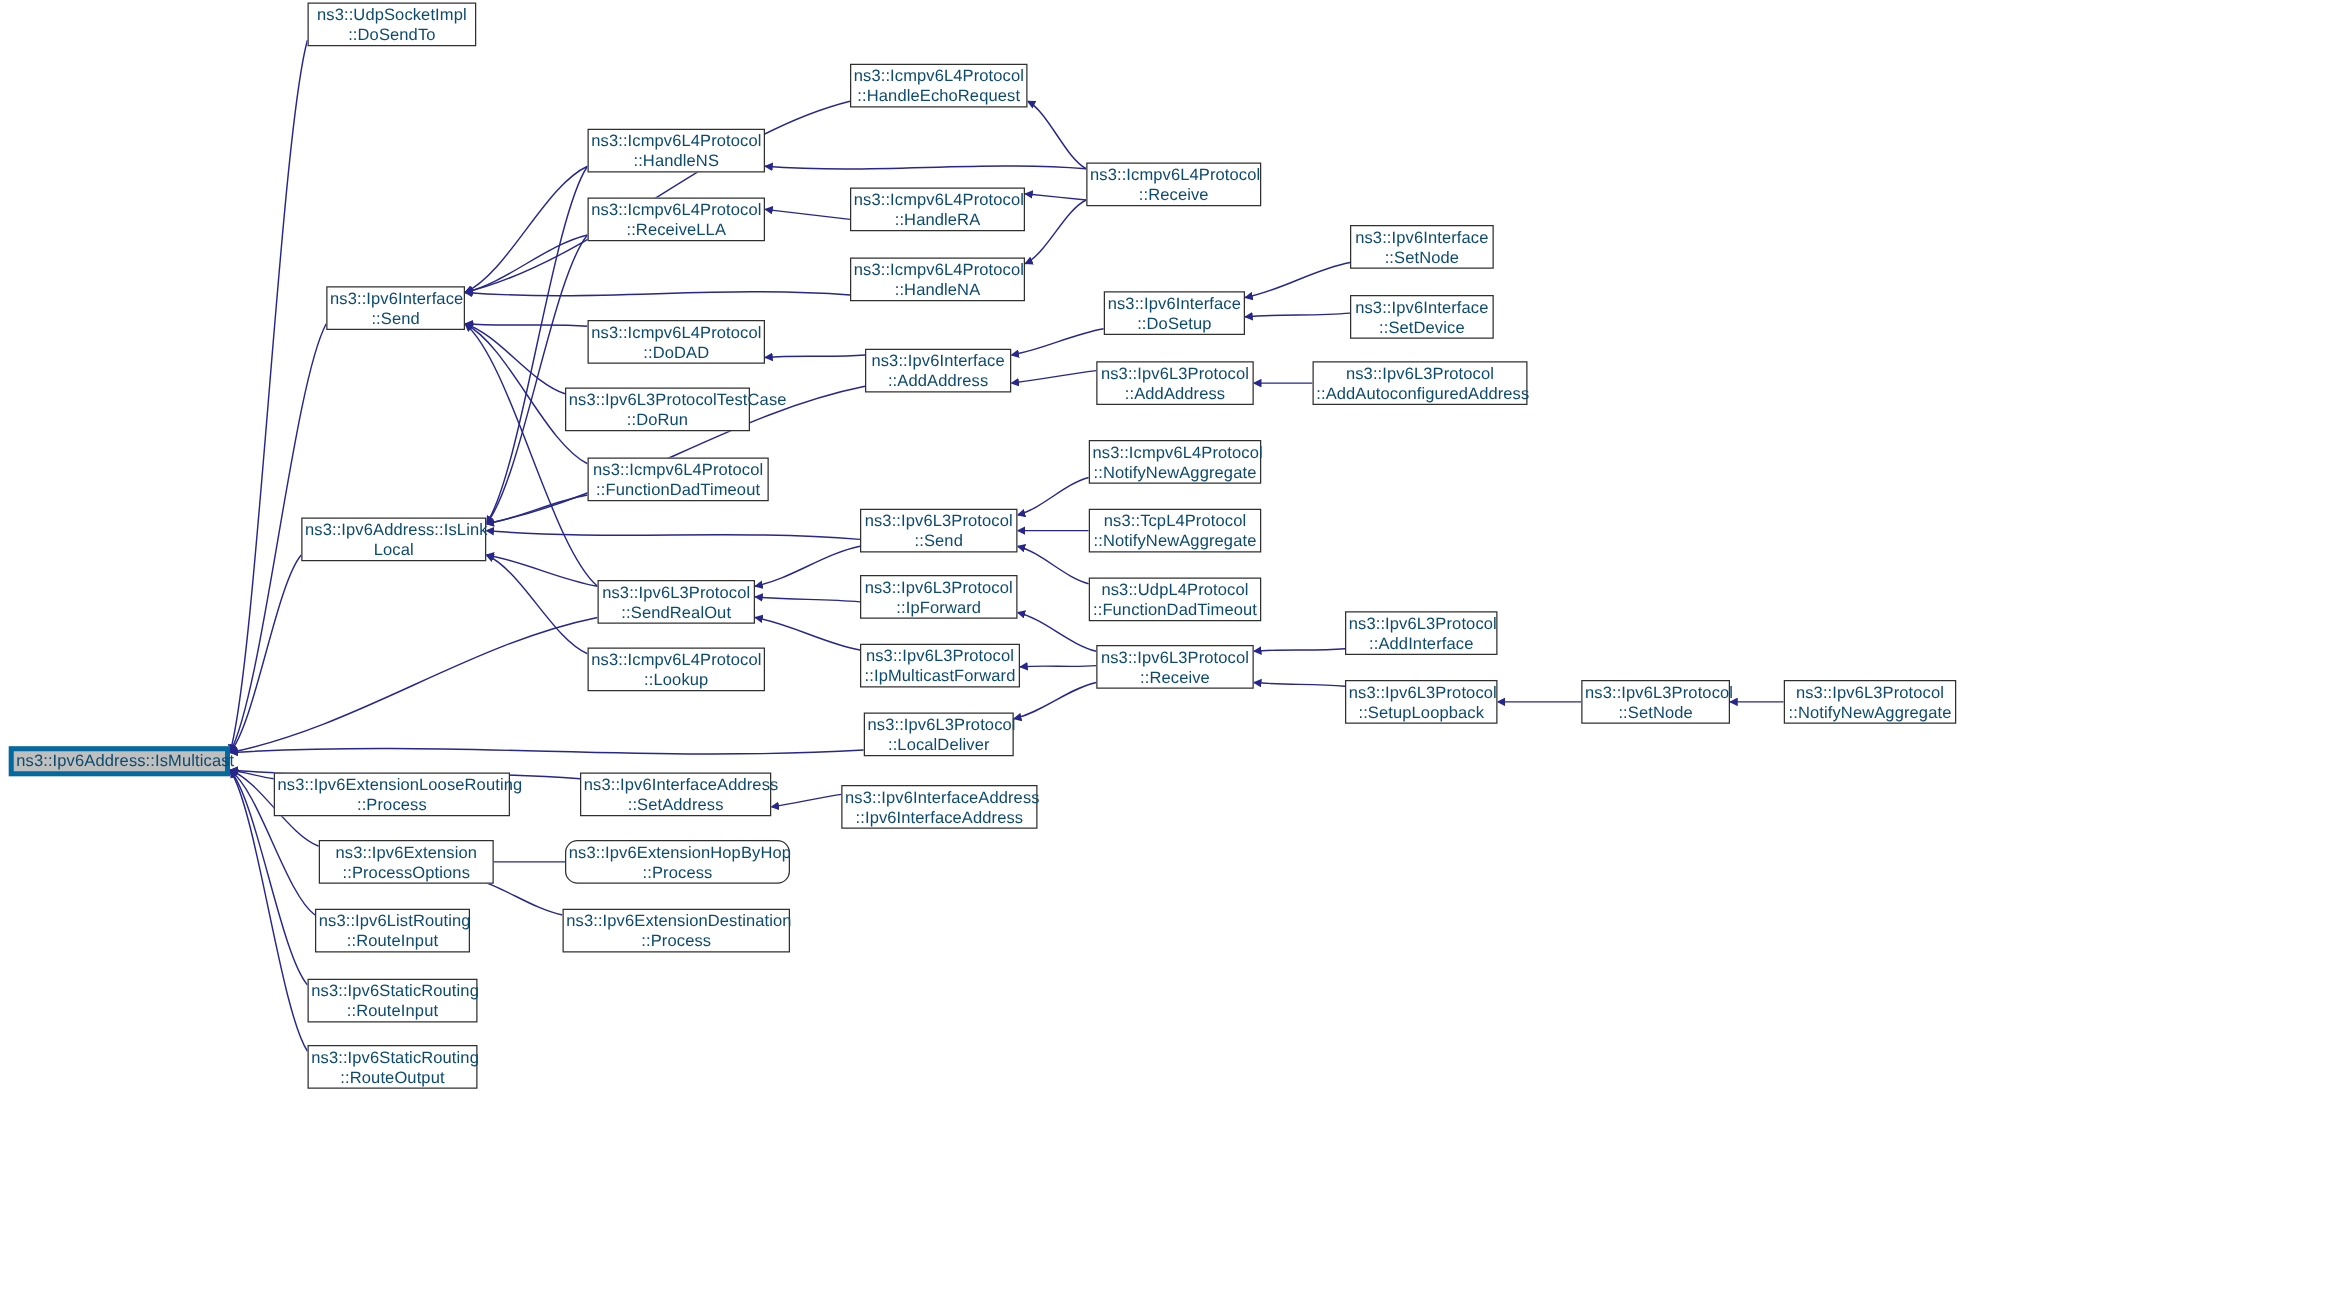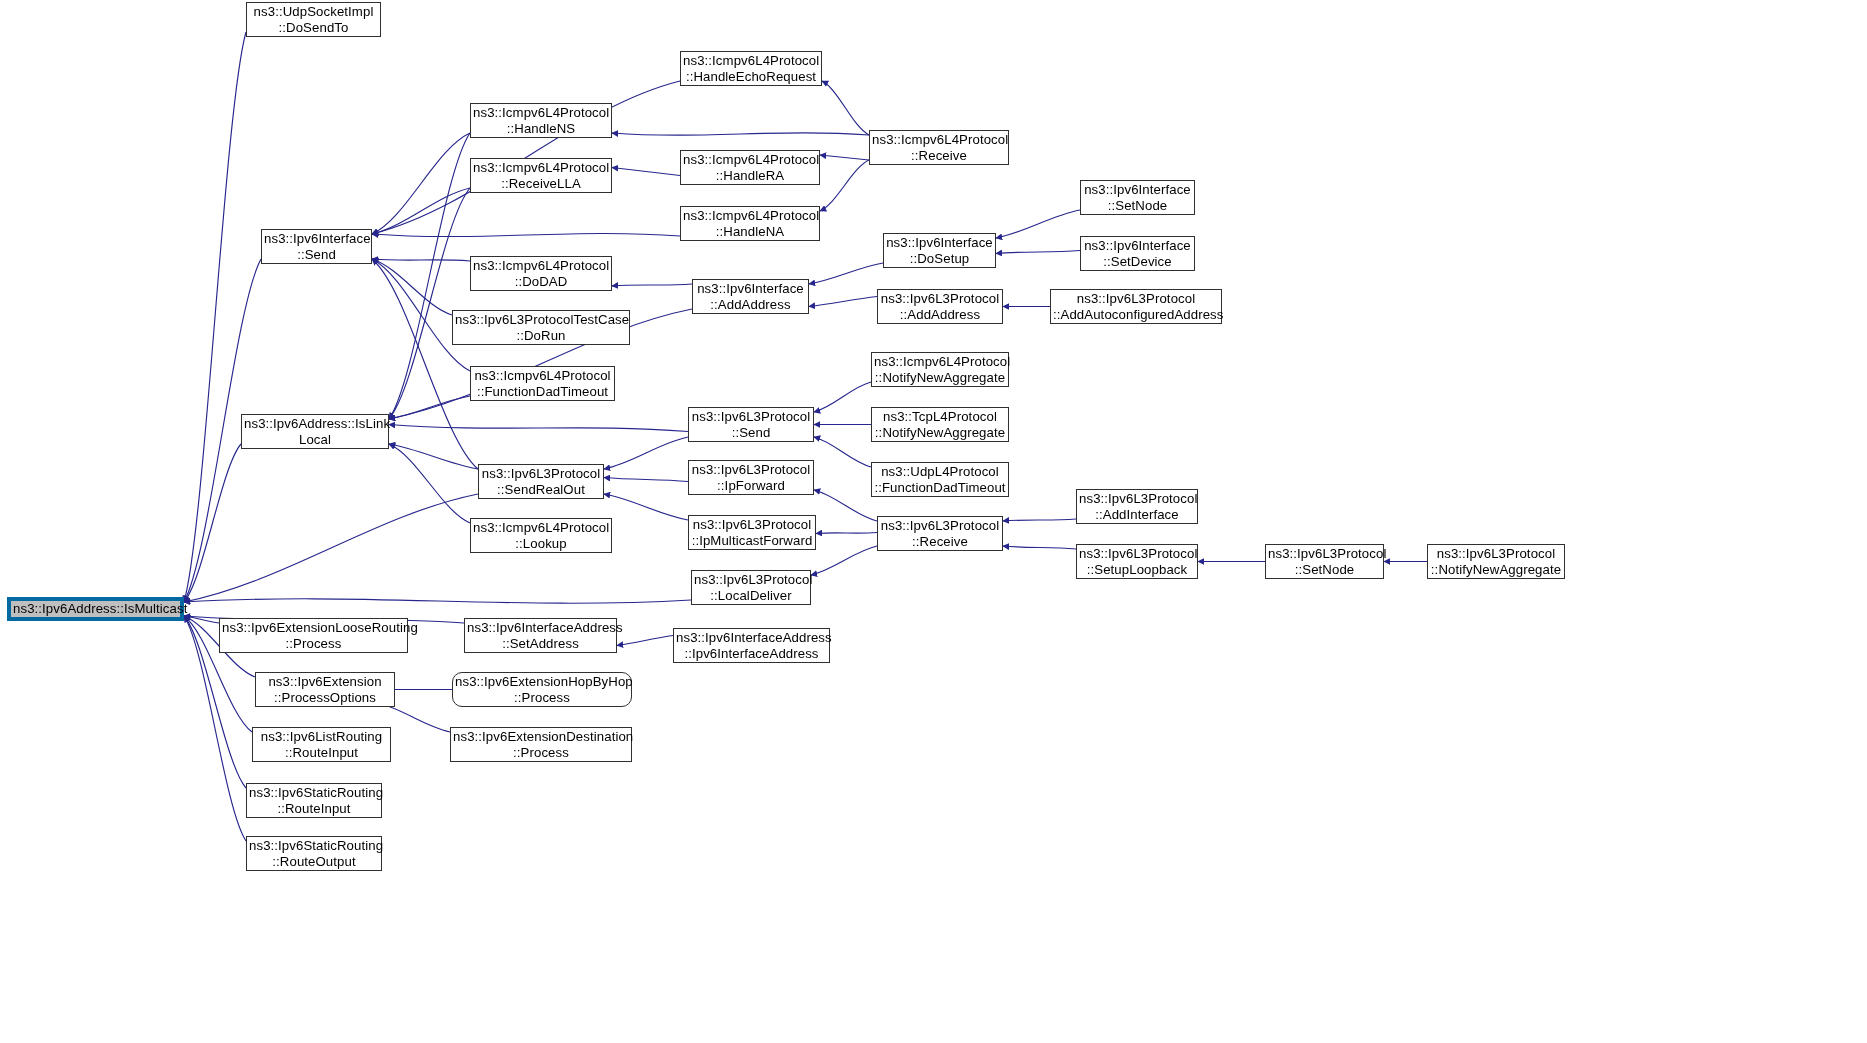--- a/index.html
+++ b/index.html
@@ -23,21 +23,21 @@
     top: 0;
     width: 1867px;
     height: 1043px;
     pointer-events: none;
   }
   .node {
     position: absolute;
     box-sizing: border-box;
     border: 1px solid #303030;
     background: #ffffff;
-    color: #000000;
+    color: #0c4a6e;
     font-size: 13.2px;
     line-height: 15.5px;
     text-align: center;
     display: flex;
     flex-direction: column;
     align-items: center;
     justify-content: center;
     white-space: pre-line;
     letter-spacing: 0.1px;
     z-index: 2;
@@ -124,33 +124,33 @@
       <div class="node" style="left: 246px; top: 2px; width: 135px; height: 35px;"><span class="node-label">ns3::UdpSocketImpl
 ::DoSendTo</span></div>
       <div class="node" style="left: 261px; top: 229px; width: 111px; height: 35px;"><span class="node-label">ns3::Ipv6Interface
 ::Send</span></div>
       <div class="node" style="left: 241px; top: 414px; width: 148px; height: 35px;"><span class="node-label">ns3::Ipv6Address::IsLink
 Local</span></div>
       <div class="node" style="left: 219px; top: 618px; width: 189px; height: 35px;"><span class="node-label">ns3::Ipv6ExtensionLooseRouting
 ::Process</span></div>
       <div class="node" style="left: 255px; top: 672px; width: 140px; height: 35px;"><span class="node-label">ns3::Ipv6Extension
 ::ProcessOptions</span></div>
-      <div class="node" style="left: 252px; top: 727px; width: 139px; height: 35px;"><span class="node-label">ns3::Ipv6ListRouting
+      <div class="node" style="left: 252px; top: 727px; width: 124px; height: 35px;"><span class="node-label">ns3::Ipv6ListRouting
 ::RouteInput</span></div>
       <div class="node" style="left: 246px; top: 783px; width: 136px; height: 35px;"><span class="node-label">ns3::Ipv6StaticRouting
 ::RouteInput</span></div>
       <div class="node" style="left: 246px; top: 836px; width: 136px; height: 35px;"><span class="node-label">ns3::Ipv6StaticRouting
 ::RouteOutput</span></div>
       <div class="node" style="left: 470px; top: 103px; width: 142px; height: 35px;"><span class="node-label">ns3::Icmpv6L4Protocol
 ::HandleNS</span></div>
       <div class="node" style="left: 470px; top: 158px; width: 142px; height: 35px;"><span class="node-label">ns3::Icmpv6L4Protocol
 ::ReceiveLLA</span></div>
       <div class="node" style="left: 470px; top: 256px; width: 142px; height: 35px;"><span class="node-label">ns3::Icmpv6L4Protocol
 ::DoDAD</span></div>
-      <div class="node" style="left: 452px; top: 310px; width: 178px; height: 35px;"><span class="node-label">ns3::Ipv6L3ProtocolTestCase
+      <div class="node" style="left: 452px; top: 310px; width: 148px; height: 35px;"><span class="node-label">ns3::Ipv6L3ProtocolTestCase
 ::DoRun</span></div>
       <div class="node" style="left: 470px; top: 366px; width: 145px; height: 35px;"><span class="node-label">ns3::Icmpv6L4Protocol
 ::FunctionDadTimeout</span></div>
       <div class="node" style="left: 478px; top: 464px; width: 126px; height: 35px;"><span class="node-label">ns3::Ipv6L3Protocol
 ::SendRealOut</span></div>
       <div class="node" style="left: 470px; top: 518px; width: 142px; height: 35px;"><span class="node-label">ns3::Icmpv6L4Protocol
 ::Lookup</span></div>
       <div class="node" style="left: 464px; top: 618px; width: 153px; height: 35px;"><span class="node-label">ns3::Ipv6InterfaceAddress
 ::SetAddress</span></div>
       <div class="node" style="left: 452px; top: 672px; width: 180px; height: 35px; border-radius: 10px;"><span class="node-label">ns3::Ipv6ExtensionHopByHop

